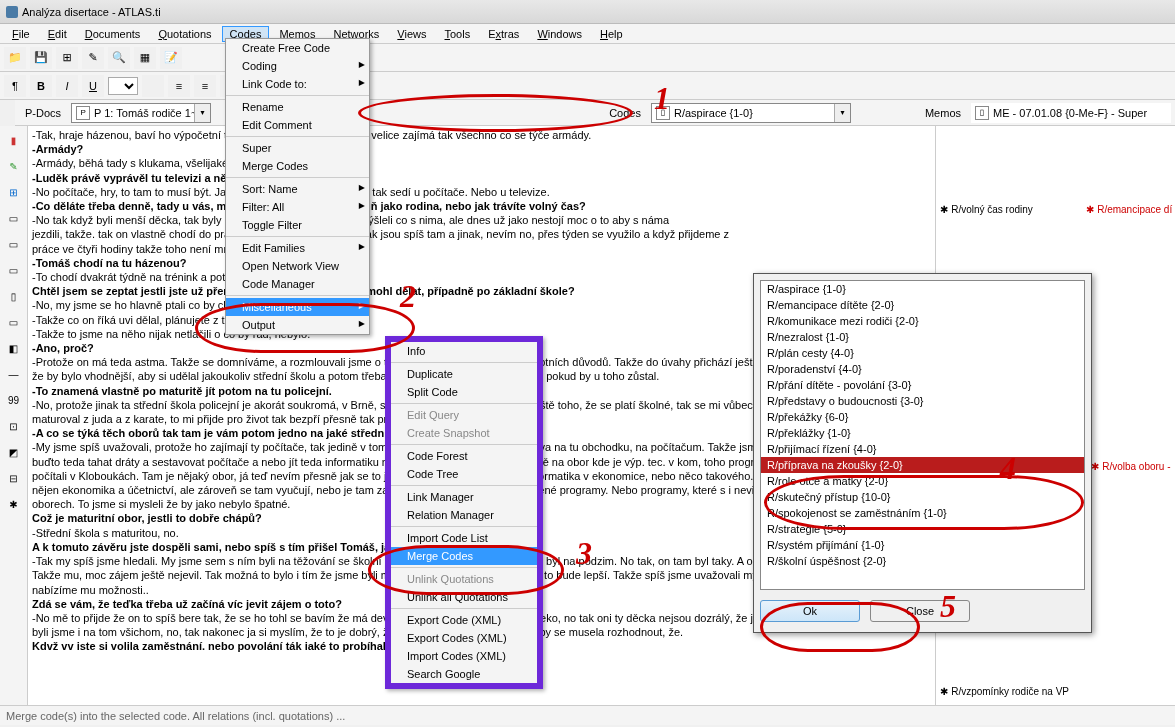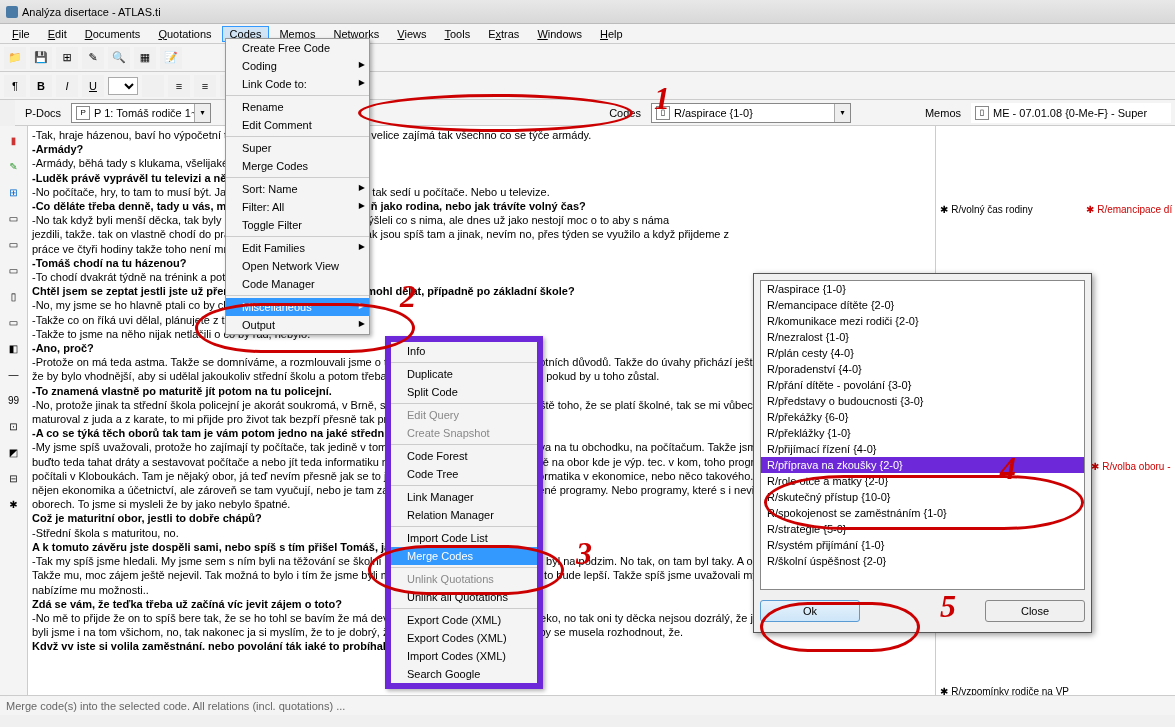--- a/index.html
+++ b/index.html
@@ -40,26 +40,26 @@
 
 .sub-menu { position: absolute; left: 369px; top: 336px; width: 158px; background: #f4f4f4; border: 6px solid #6d28d9; box-shadow: 2px 2px 4px rgba(0,0,0,0.3); z-index: 60; margin-left: 16px; }
 
 
 .merge-dialog { position: absolute; left: 753px; top: 273px; width: 339px; background: #f0f0f0; border: 1px solid #555; box-shadow: 2px 2px 6px rgba(0,0,0,0.4); z-index: 100; }
 .merge-title { background: linear-gradient(#606060, #404040); color: white; height: 24px; display: flex; align-items: center; padding: 0 6px; }
 .merge-title .mt-icon { width: 14px; height: 14px; background: #4a9; border-radius: 2px; margin-right: 6px; }
 .merge-title .close { margin-left: auto; width: 38px; height: 16px; background: linear-gradient(#d66,#b44); border: 1px solid #833; display: flex; align-items: center; justify-content: center; color: white; font-size: 10px; border-radius: 2px; }
 .merge-list { background: white; border: 1px solid #888; margin: 6px; height: 310px; overflow-y: auto; }
 .merge-list .li { padding: 2px 6px; }
-.merge-list .li.sel { background: #6d28d9; color: white; }
-.merge-buttons { display: flex; justify-content: space-between; padding: 4px 6px 10px; gap: 10px; }
+.merge-list .li.sel { background: #b91c1c; color: white; }
+.merge-buttons { display: flex; justify-content: flex-start; padding: 4px 6px 10px; gap: 10px; }
 .merge-buttons button { width: 100px; height: 22px; background: #f0f0f0; border: 1px solid #888; border-radius: 3px; }
 .merge-buttons button.ok { background: linear-gradient(#e8f2fb,#cde6f9); border: 1px solid #5a9bd4; }
 
-.statusbar { position: absolute; bottom: 12px; left: 0; width: 100%; height: 20px; background: #f4f4f4; border-top: 1px solid #ccc; display: flex; align-items: center; padding: 0 6px; color: #666; }
+.statusbar { position: absolute; bottom: 2px; left: 0; width: 100%; height: 20px; background: #f4f4f4; border-top: 1px solid #ccc; display: flex; align-items: center; padding: 0 6px; color: #666; }
 
 
 .annot { position: absolute; border: 3px solid #c00; border-radius: 50%; z-index: 200; pointer-events: none; }
 .annot-num { position: absolute; color: #c00; font-size: 32px; font-weight: bold; font-style: italic; font-family: "Times New Roman", serif; z-index: 210; pointer-events: none; }
 
 .little-icon { display:inline-block; width:14px; height:14px; border:1px solid #888; background:white; margin-right:4px; font-size:8px; text-align:center; line-height:12px; }
 </style>
 </head>
 <body>
 

